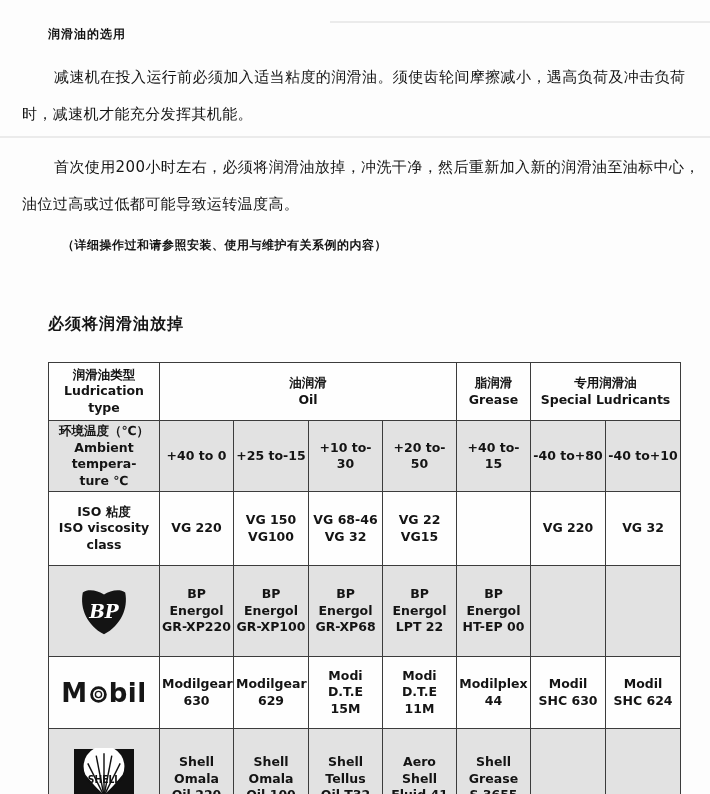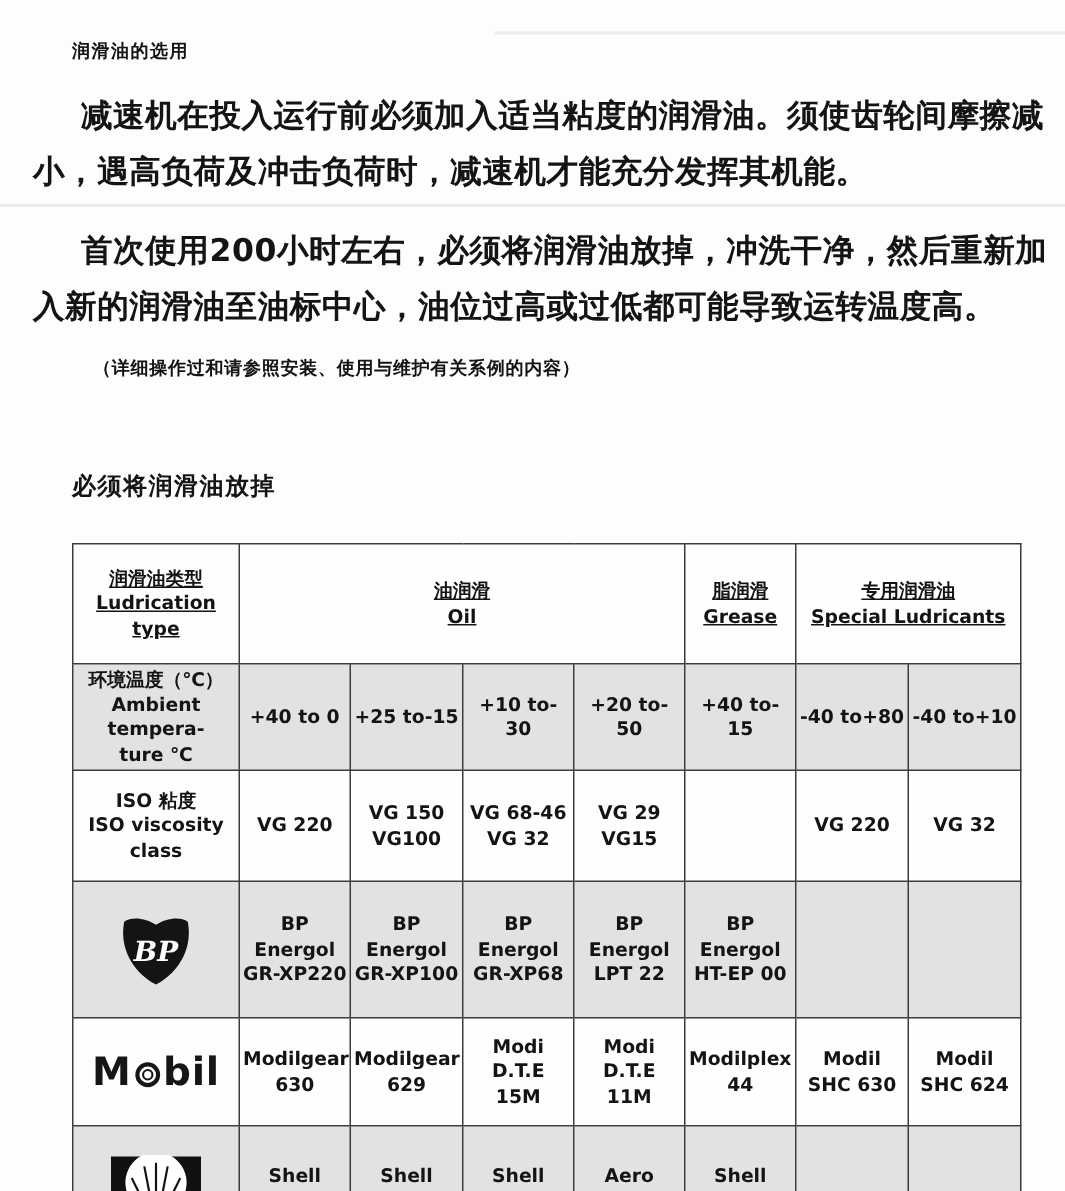--- a/index.html
+++ b/index.html
@@ -15,21 +15,21 @@
   .line-a{top:21px;left:330px;right:0;}
   .line-b{top:136px;left:0;right:0;}
 
   .doc{padding-top:26px;}
   .doc-title{
     margin:0 0 0 48px;
     font-size:12px;font-weight:bold;letter-spacing:1px;
   }
   .para{
     margin:16px 5px 0 22px;
-    font-size:21px;font-weight:bold;
+    font-size:15px;font-weight:normal;
     line-height:37px;text-indent:32px;
     letter-spacing:0.4px;
   }
   .note{
     margin:14px 0 0 62px;
     font-size:12px;font-weight:bold;letter-spacing:0.5px;
   }
   .table-heading{
     margin:60px 0 0 48px;
     font-size:16px;font-weight:bold;letter-spacing:1px;
@@ -44,21 +44,21 @@
   table.lube td{
     border:1.6px solid #3c3c3c;
     text-align:center;vertical-align:middle;
     padding:2px;
     font-size:12.5px;font-weight:bold;
     line-height:1.32;
     white-space:pre-line;
     background:#fefefe;
   }
   tr.shade td{background:#e2e2e2;}
-  tr.r1{height:80px;text-decoration:underline;}
+  tr.r1{height:58px;}
   tr.r2{height:64px;padding-left:12px;}
   tr.r3{height:74px;}
   tr.r4{height:63px;}
   tr.r5{height:64px;}
   tr.r6{height:67px;}
 
   .logo-wrap{display:flex;align-items:center;justify-content:center;}
   .mobil-logo{
     display:flex;align-items:center;justify-content:center;gap:1px;
     font-size:26px;font-weight:900;color:#161616;letter-spacing:0.5px;
@@ -120,21 +120,21 @@
 
     <tr class="r3">
       <td>ISO 粘度
 ISO viscosity
 class</td>
       <td>VG 220</td>
       <td>VG 150
 VG100</td>
       <td>VG 68-46
 VG 32</td>
-      <td>VG 29
+      <td>VG 22
 VG15</td>
       <td></td>
       <td>VG 220</td>
       <td>VG 32</td>
     </tr>
 
     <tr class="r4 shade">
       <td>
         <div class="logo-wrap">
           <svg width="56" height="53" viewBox="0 0 100 100">

